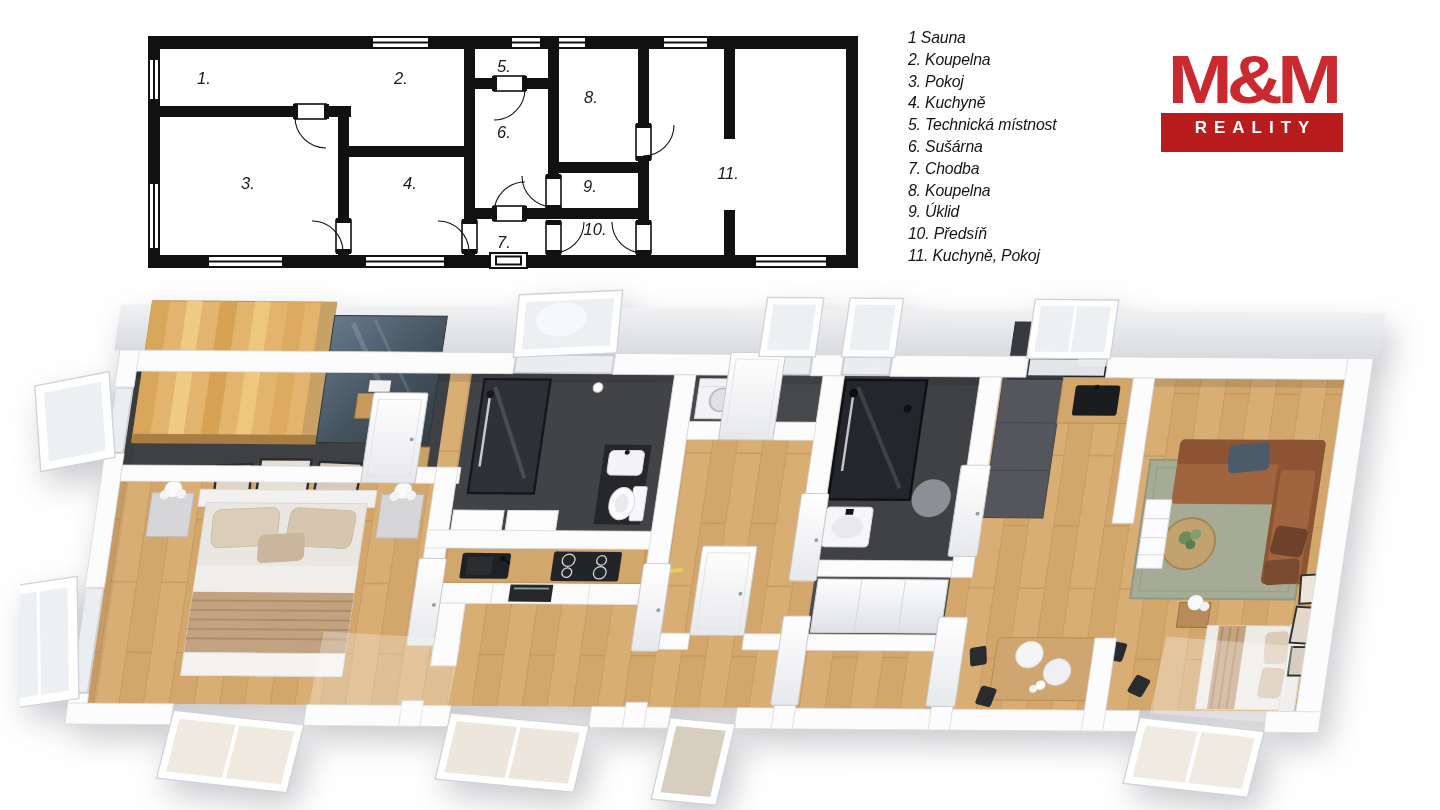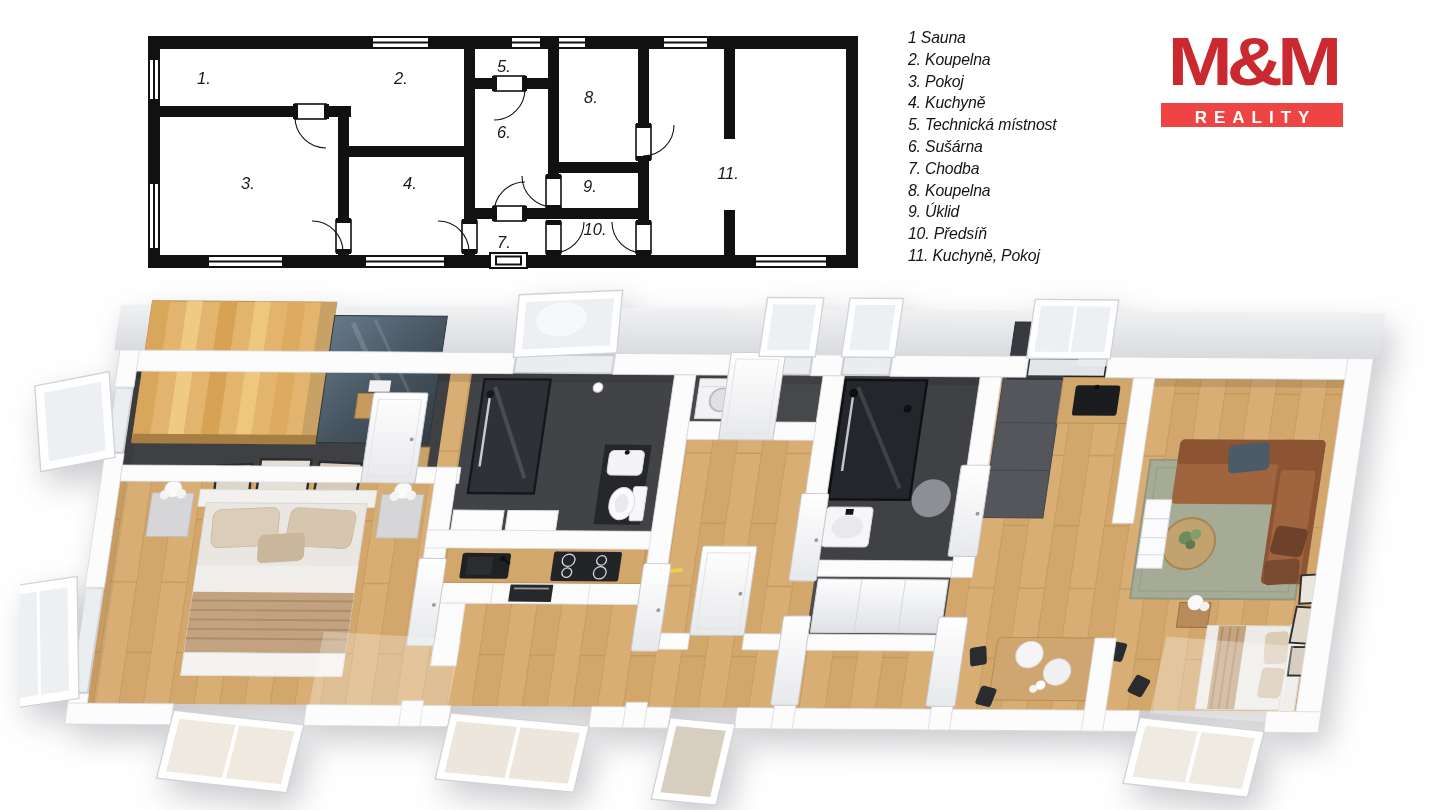--- a/index.html
+++ b/index.html
@@ -2,24 +2,24 @@
 <html><head>
 <meta charset="utf-8">
 <style>
   html,body{margin:0;padding:0;background:#fff;}
   .stage{position:relative;width:1440px;height:810px;background:#ffffff;overflow:hidden;
          font-family:"Liberation Sans",sans-serif;}
   
   .legend{position:absolute;left:908px;top:27px;transform:scaleX(.93);transform-origin:left top;}
   .legend .li{font-style:italic;font-size:17px;line-height:21.8px;color:#141414;letter-spacing:-.2px;white-space:nowrap;}
   
-  .logo{position:absolute;left:1161px;top:30px;width:182px;text-align:center;}
+  .logo{position:absolute;left:1161px;top:48px;width:182px;text-align:center;}
   .logo .mm{color:#c9292f;font-weight:bold;font-size:66px;line-height:60px;letter-spacing:-5px;
             transform:scaleX(1.18) scaleY(1.04);transform-origin:center top;}
-  .logo .bar{margin-top:13px;height:24px;background:#ef4444;color:#fff;font-weight:bold;
+  .logo .bar{margin-top:5px;height:39px;background:#b91c1c;color:#fff;font-weight:bold;
              font-size:17px;line-height:29px;letter-spacing:7px;text-indent:7px;}
   
   .plan2d{position:absolute;left:138px;top:24px;}
   .plan2d text{font-family:"Liberation Sans",sans-serif;font-style:italic;font-size:16.5px;fill:#191919;}
   
   .plan3d{position:absolute;left:20px;top:215px;
           filter:drop-shadow(8px 14px 16px rgba(80,80,92,.30));}
   .w{fill:#fcfcfd;stroke:#d8d9dd;stroke-width:.8;}
   .glass{fill:#eceff1;opacity:.95;}
   .frame{fill:#ffffff;stroke:#d2d3d7;stroke-width:1.4;}

